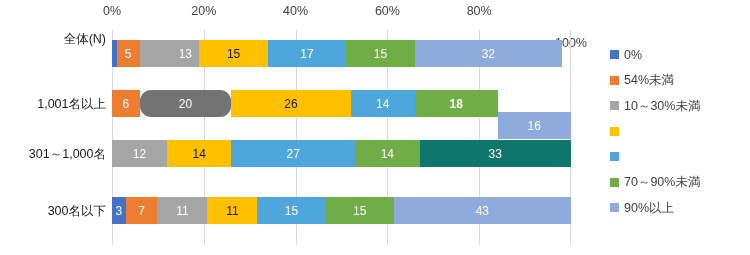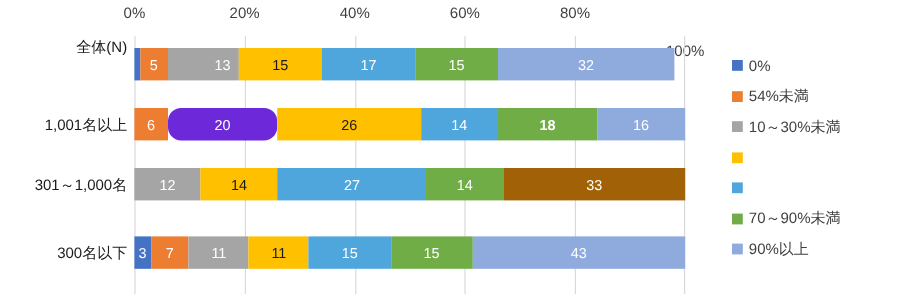--- a/index.html
+++ b/index.html
@@ -93,50 +93,50 @@
           <span class="seg-val">15</span>
         </div>
         <div class="seg" style="background: rgb(143, 170, 220); width: 32%; text-align: right;">
           <span class="seg-val">32</span>
         </div>
       </div>
       <div class="bar-row" style="top: 60px; height: 27px;">
         <div class="seg" style="background: rgb(237, 125, 49); width: 6%;">
           <span class="seg-val">6</span>
         </div>
-        <div class="seg" style="background: #6d28d9; width: 20%; border-radius: 11px;">
+        <div class="seg" style="background: #737373; width: 20%; border-radius: 11px;">
           <span class="seg-val">20</span>
         </div>
         <div class="seg dark" style="background: rgb(255, 192, 0); width: 26%;">
           <span class="seg-val">26</span>
         </div>
         <div class="seg" style="background: rgb(78, 166, 220); width: 14%;">
           <span class="seg-val">14</span>
         </div>
         <div class="seg" style="background: rgb(112, 173, 71); width: 18%; font-weight: bold;">
           <span class="seg-val">18</span>
         </div>
-        <div class="seg" style="background: rgb(143, 170, 220); width: 16%;">
+        <div class="seg" style="background: rgb(143, 170, 220); width: 16%; margin-top: 22px;">
           <span class="seg-val">16</span>
         </div>
       </div>
       <div class="bar-row" style="top: 110px; height: 27px;">
         <div class="seg" style="background: rgb(165, 165, 165); width: 12%;">
           <span class="seg-val">12</span>
         </div>
         <div class="seg dark" style="background: rgb(255, 192, 0); width: 14%;">
           <span class="seg-val">14</span>
         </div>
         <div class="seg" style="background: rgb(78, 166, 220); width: 27%;">
           <span class="seg-val">27</span>
         </div>
         <div class="seg" style="background: rgb(112, 173, 71); width: 14%;">
           <span class="seg-val">14</span>
         </div>
-        <div class="seg" style="background: #a16207; width: 33%;">
+        <div class="seg" style="background: #0f766e; width: 33%;">
           <span class="seg-val">33</span>
         </div>
       </div>
       <div class="bar-row" style="top: 167px; height: 27px;">
         <div class="seg" style="background: rgb(68, 114, 196); width: 3%;">
           <span class="seg-val">3</span>
         </div>
         <div class="seg" style="background: rgb(237, 125, 49); width: 7%;">
           <span class="seg-val">7</span>
         </div>

